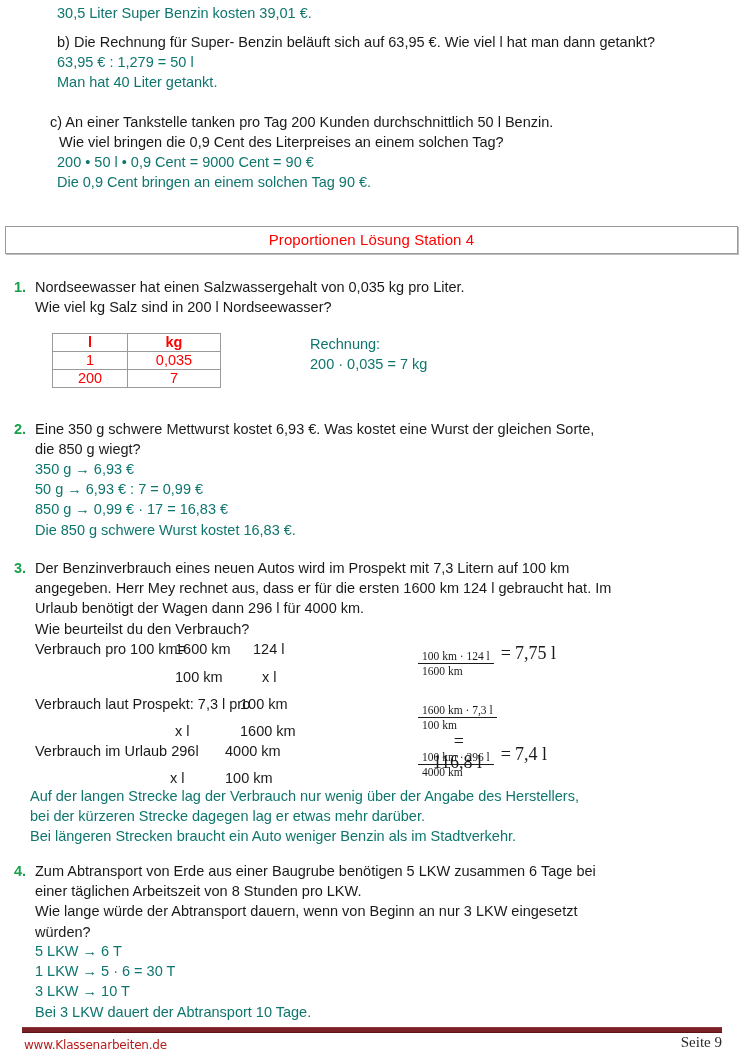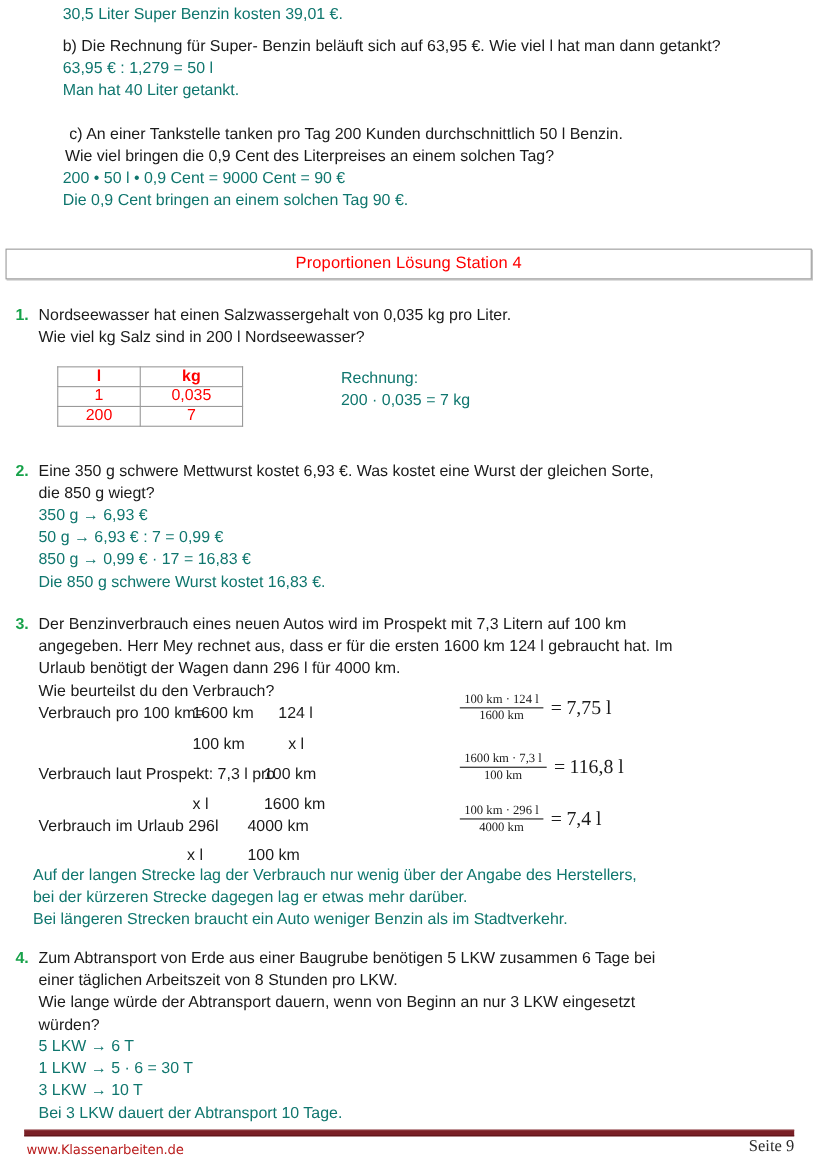--- a/index.html
+++ b/index.html
@@ -105,22 +105,23 @@
   .frac-row {
     position: absolute;
     font-family: "Liberation Serif", "DejaVu Serif", serif;
     display: flex;
     align-items: center;
     white-space: nowrap;
     color: #1a1a1a;
   }
   .frac {
     display: inline-block;
-    text-align: center;
+    text-align: left;
     vertical-align: middle;
+    margin-top: 20px;
   }
   .frac .top {
     font-size: 11.5px;
     padding: 0 4px 1px 4px;
     border-bottom: 1.2px solid #1a1a1a;
     display: block;
     white-space: nowrap;
   }
   .frac .bot {
     font-size: 11.5px;
@@ -172,21 +173,21 @@
 <body>
 
 <div class="page">
 
   <div class="blk red" style="left:57px; top:3px;">30,5 Liter Super Benzin kosten 39,01 €.</div>
 
   <div class="blk black clip-right" style="left:57px; top:32px;">b) Die Rechnung für Super- Benzin beläuft sich auf 63,95 €. Wie viel l hat man dann getankt?</div>
   <div class="blk red" style="left:57px; top:52px;">63,95 € : 1,279 =  50 l</div>
   <div class="blk red" style="left:57px; top:72px;">Man hat 40 Liter getankt.</div>
 
-  <div class="blk black" style="left:63px; top:112px;">c)  An einer Tankstelle tanken pro Tag 200 Kunden durchschnittlich 50 l Benzin.</div>
+  <div class="blk black" style="left:50px; top:112px;">c)  An einer Tankstelle tanken pro Tag 200 Kunden durchschnittlich 50 l Benzin.</div>
   <div class="blk black" style="left:59px; top:132px;"> Wie viel bringen die 0,9 Cent des Literpreises an einem solchen Tag?</div>
   <div class="blk red" style="left:57px; top:152px;">200 • 50 l • 0,9 Cent = 9000 Cent = 90 €</div>
   <div class="blk red" style="left:57px; top:172px;">Die 0,9 Cent bringen an einem solchen Tag 90 €.</div>
 
   <div class="title-box">
     <div class="title-text">Proportionen  Lösung Station 4</div>
   </div>
 
   <div class="item" style="left:14px; top:277px;">
     <span class="num">1.</span>
@@ -261,21 +262,21 @@
 
   <div class="frac-row" style="left:418px; top:630px;">
     <span class="frac">
       <span class="top">100 km · 124 l</span>
       <span class="bot">1600 km</span>
     </span>
     <span class="eq">=</span>
     <span class="res">7,75 l</span>
   </div>
 
-  <div class="frac-row" style="left:418px; top:684px;">
+  <div class="frac-row" style="left:418px; top:684px;flex-direction:column;">
     <span class="frac">
       <span class="top">1600 km · 7,3 l</span>
       <span class="bot">100 km</span>
     </span>
     <span class="eq">=</span>
     <span class="res">116,8 l</span>
   </div>
 
   <div class="frac-row" style="left:418px; top:731px;">
     <span class="frac">

